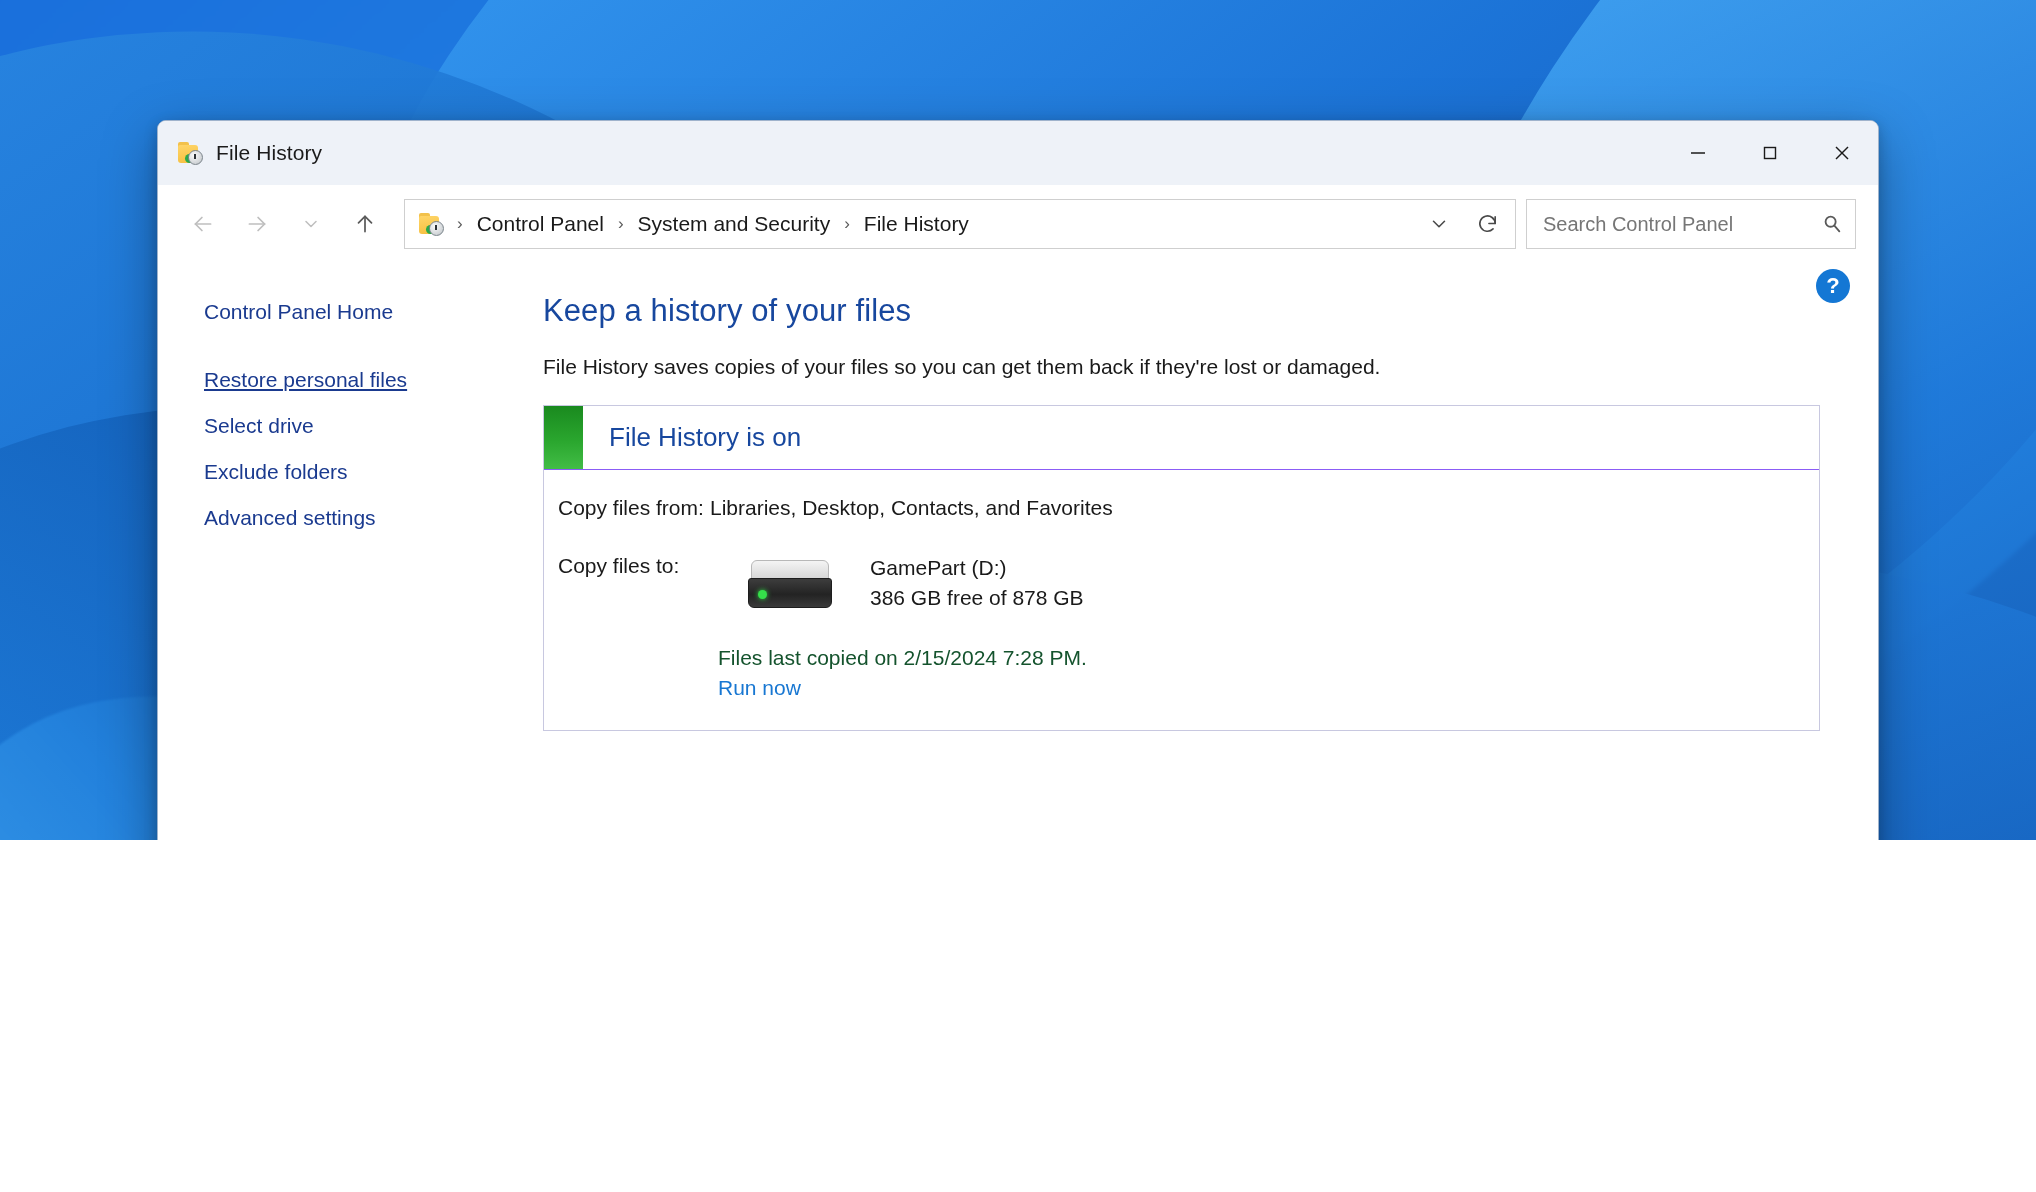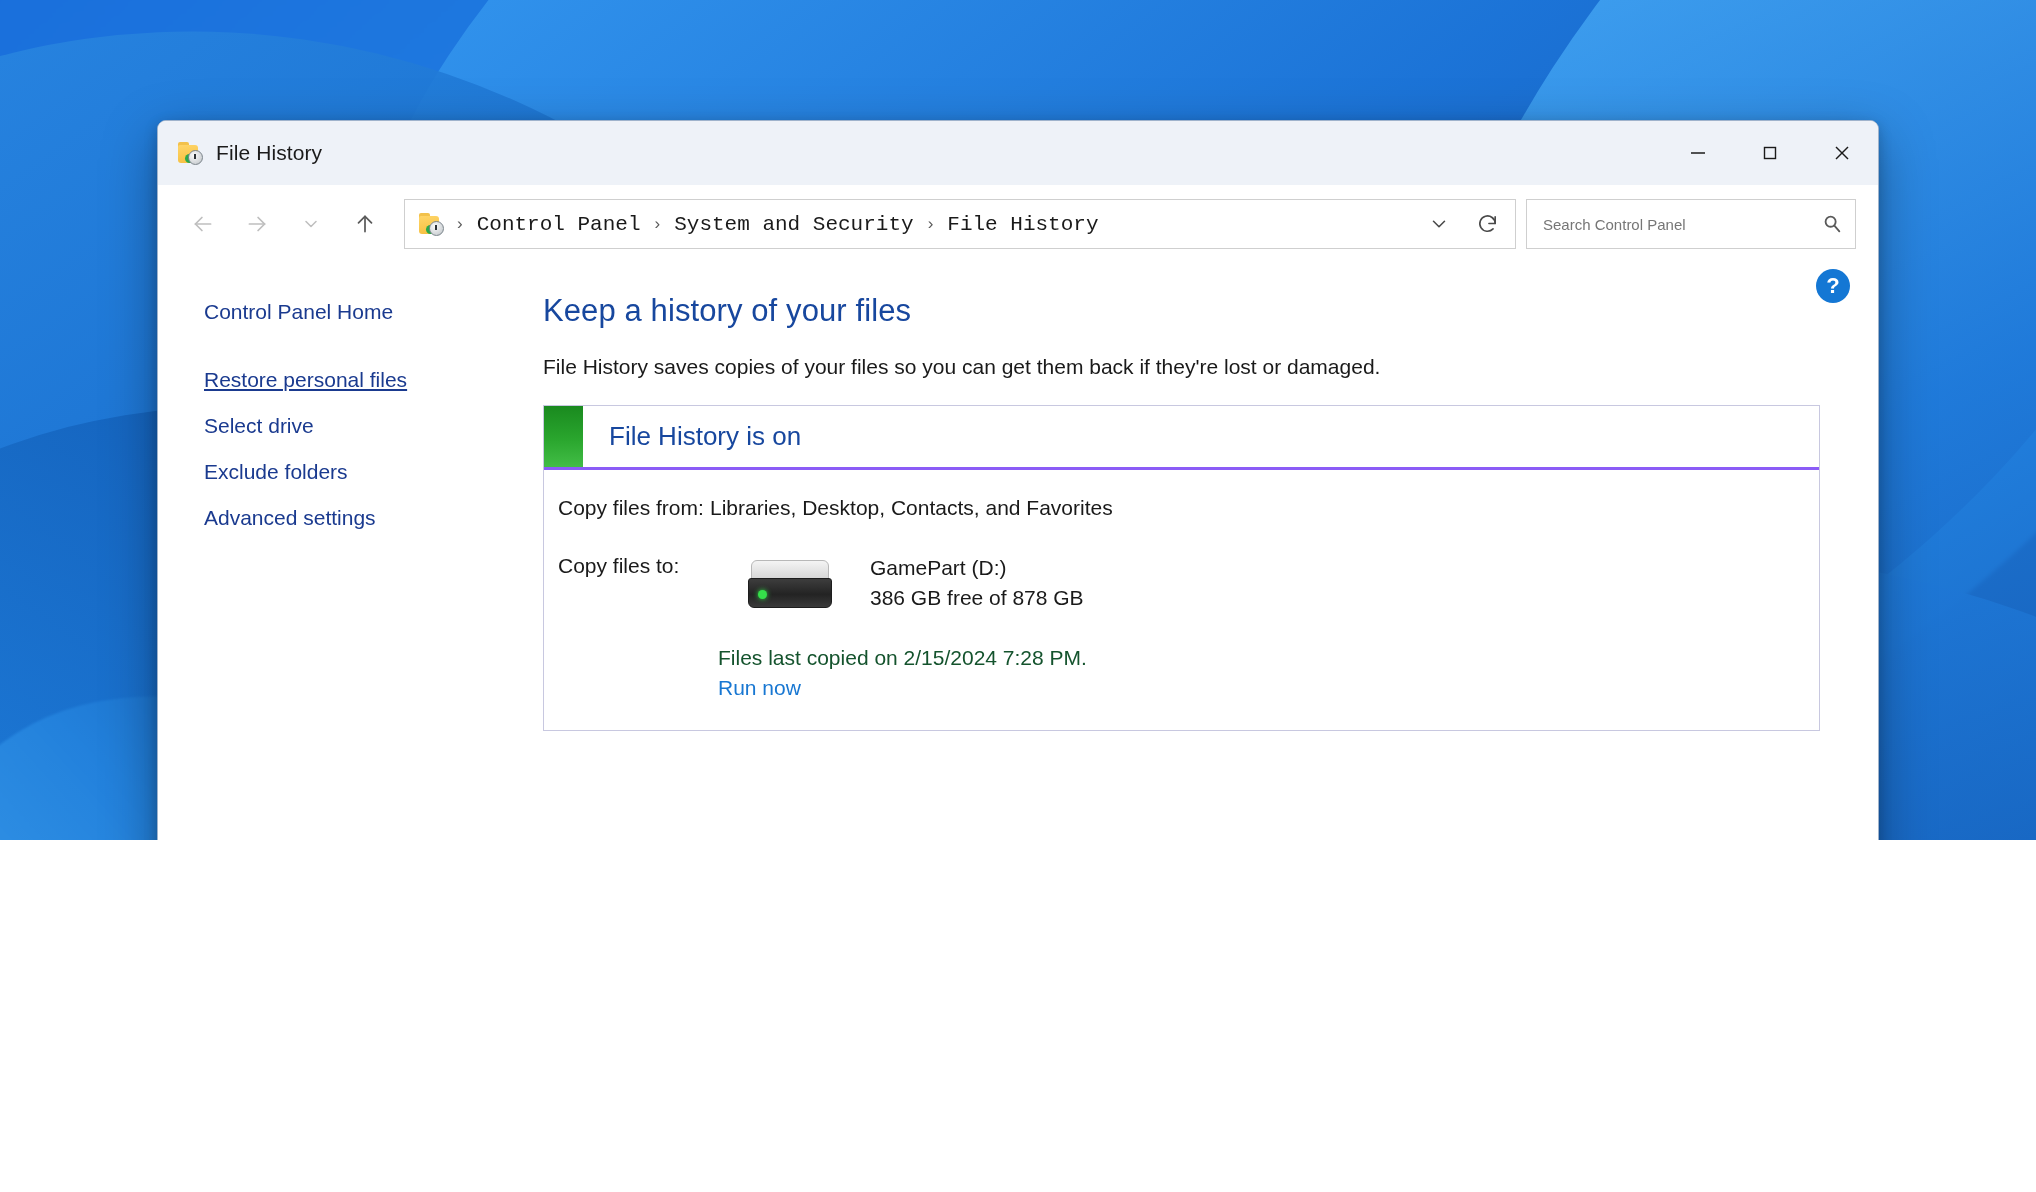--- a/index.html
+++ b/index.html
@@ -169,21 +169,20 @@
     padding: 0 6px 0 14px;
     gap: 4px;
   }
   .addr-ico { flex: 0 0 auto; margin-right: 4px; }
   .crumb {
     font-size: 21px;
     color: #1a1a1a;
     padding: 6px 8px;
     white-space: nowrap;
     cursor: default;
-    font-family: Liberation Mono, monospace;
   }
   .sep {
     font-size: 17px; color: #5a5a5a;
     padding: 0 2px;
     user-select: none;
   }
   .addr-spacer { flex: 1 1 auto; }
   .addr-btn {
     width: 44px; height: 42px;
     display: flex; align-items: center; justify-content: center;
@@ -196,21 +195,21 @@
     border: 1px solid #cfcfcf;
     background: #fff;
     display: flex; align-items: center;
     padding: 0 12px 0 16px;
     flex: 0 0 auto;
   }
   .searchbox input {
     flex: 1 1 auto;
     border: none; outline: none;
     font-family: "Liberation Sans", sans-serif;
-    font-size: 15px;
+    font-size: 20px;
     color: #1a1a1a;
     background: transparent;
   }
   .searchbox input::placeholder { color: #767676; }
 
   
   .content {
     flex: 1 1 auto;
     display: flex;
     position: relative;
@@ -291,21 +290,21 @@
   }
 
   .panel {
     border: 1px solid #c8c8e0;
     background: #fff;
   }
   .panel-head {
     height: 64px;
     display: flex;
     align-items: center;
-    border-bottom: 3px solid #8b5cf6;
+    border-bottom: 1px solid #8b5cf6;
   }
   .green-block {
     width: 39px; height: 100%;
     background: linear-gradient(180deg, #1a8a1f 0%, #2aa62e 55%, #42bd46 100%);
     flex: 0 0 auto;
   }
   .panel-head-text {
     font-size: 26px;
     color: #17479e;
     padding-left: 26px;

